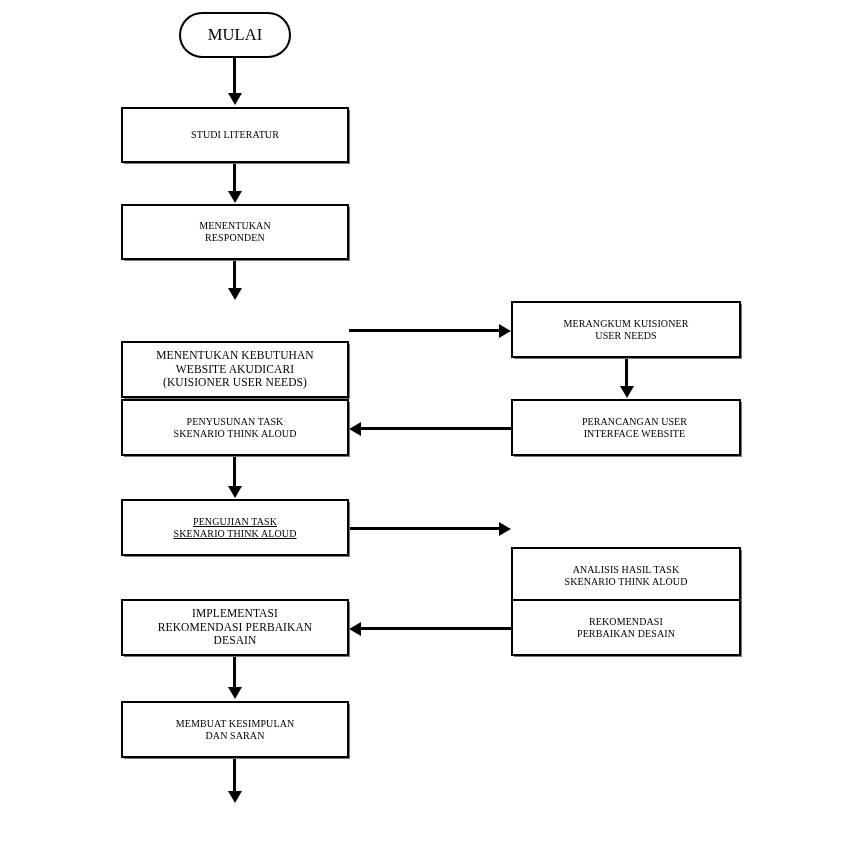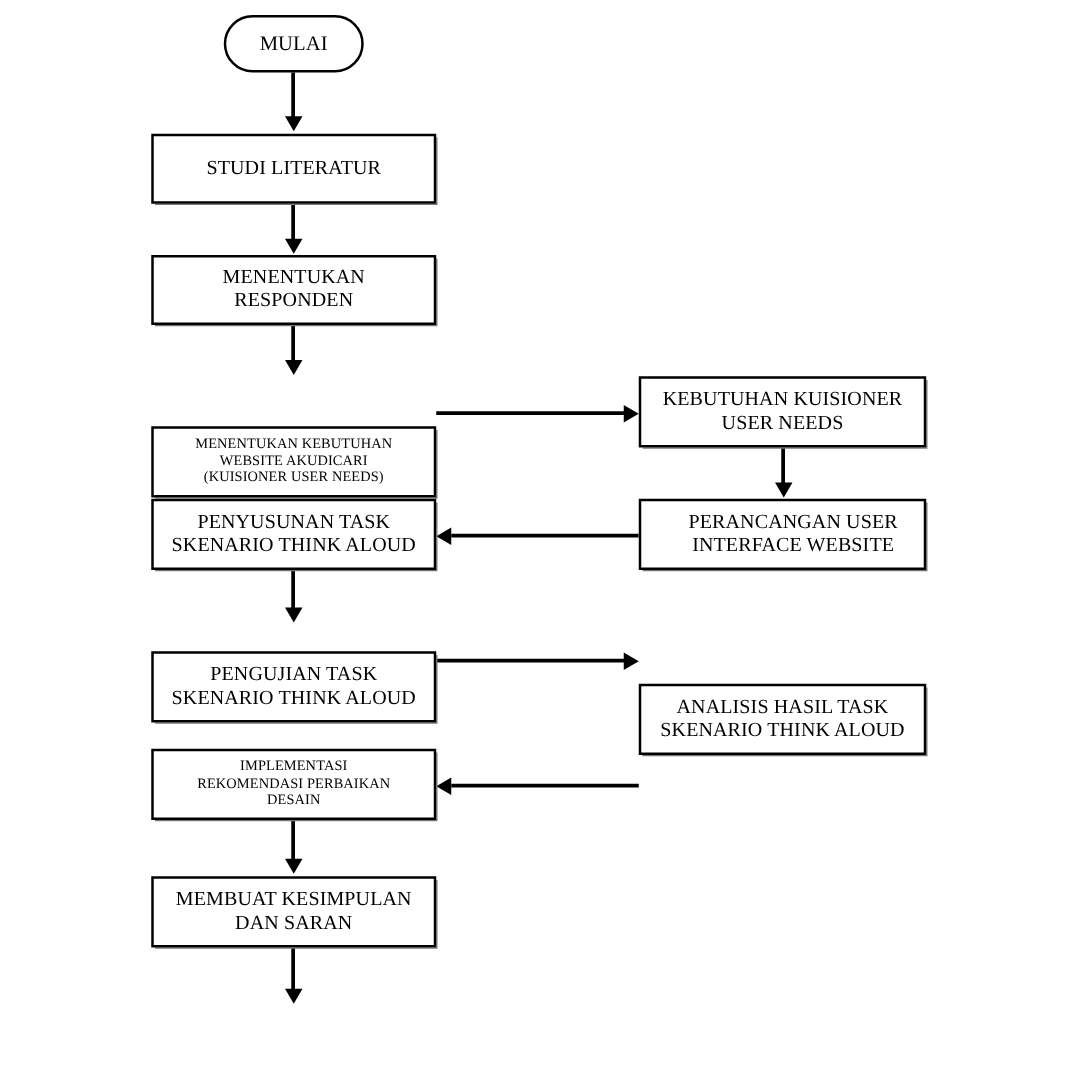--- a/index.html
+++ b/index.html
@@ -36,21 +36,21 @@
     width: 100%;
     white-space: pre-line;
     padding: 0 4px;
   }
   .terminator {
     border-radius: 24px;
     box-shadow: none;
     border-width: 2px;
   }
   .t-lg { font-size: 16.5px; }
-  .t-md { font-size: 16px; }
+  .t-md { font-size: 10px; }
   .t-sm { font-size: 11.5px; }
 
   
   .vline {
     position: absolute;
     width: 3px;
     background: #000000;
   }
   .hline {
     position: absolute;
@@ -136,44 +136,48 @@
 RESPONDEN</span>
   </div>
 
   <div class="node t-sm" style="left:121px; top:301px; width:228px; height:57px;margin-top:40px;">
     <span class="txt">MENENTUKAN KEBUTUHAN
 WEBSITE AKUDICARI
 (KUISIONER USER NEEDS)</span>
   </div>
 
   <div class="node t-md" style="left:511px; top:301px; width:230px; height:57px;">
-    <span class="txt">KEBUTUHAN KUISIONER
+    <span class="txt">MERANGKUM KUISIONER
 USER NEEDS</span>
   </div>
 
   <div class="node t-md" style="left:511px; top:399px; width:230px; height:57px;padding-left:17px;">
     <span class="txt">PERANCANGAN USER
 INTERFACE WEBSITE</span>
   </div>
 
   <div class="node t-md" style="left:121px; top:399px; width:228px; height:57px;font-family:Liberation Serif, serif;">
     <span class="txt">PENYUSUNAN TASK
 SKENARIO THINK ALOUD</span>
   </div>
 
-  <div class="node t-md" style="left:121px; top:521px; width:228px; height:57px;">
+  <div class="node t-md" style="left:121px; top:499px; width:228px; height:57px;text-decoration:underline;">
     <span class="txt">PENGUJIAN TASK
 SKENARIO THINK ALOUD</span>
   </div>
 
   <div class="node t-md" style="left:511px; top:499px; width:230px; height:57px;margin-top:48px;">
     <span class="txt">ANALISIS HASIL TASK
 SKENARIO THINK ALOUD</span>
   </div>
 
+  <div class="node t-md" style="left:511px; top:599px; width:230px; height:57px;">
+    <span class="txt">REKOMENDASI
+PERBAIKAN DESAIN</span>
+  </div>
 
   <div class="node t-sm" style="left:121px; top:599px; width:228px; height:57px;">
     <span class="txt">IMPLEMENTASI
 REKOMENDASI PERBAIKAN
 DESAIN</span>
   </div>
 
   <div class="node t-md" style="left:121px; top:701px; width:228px; height:57px;font-family:Liberation Serif, serif;">
     <span class="txt">MEMBUAT KESIMPULAN
 DAN SARAN</span>

